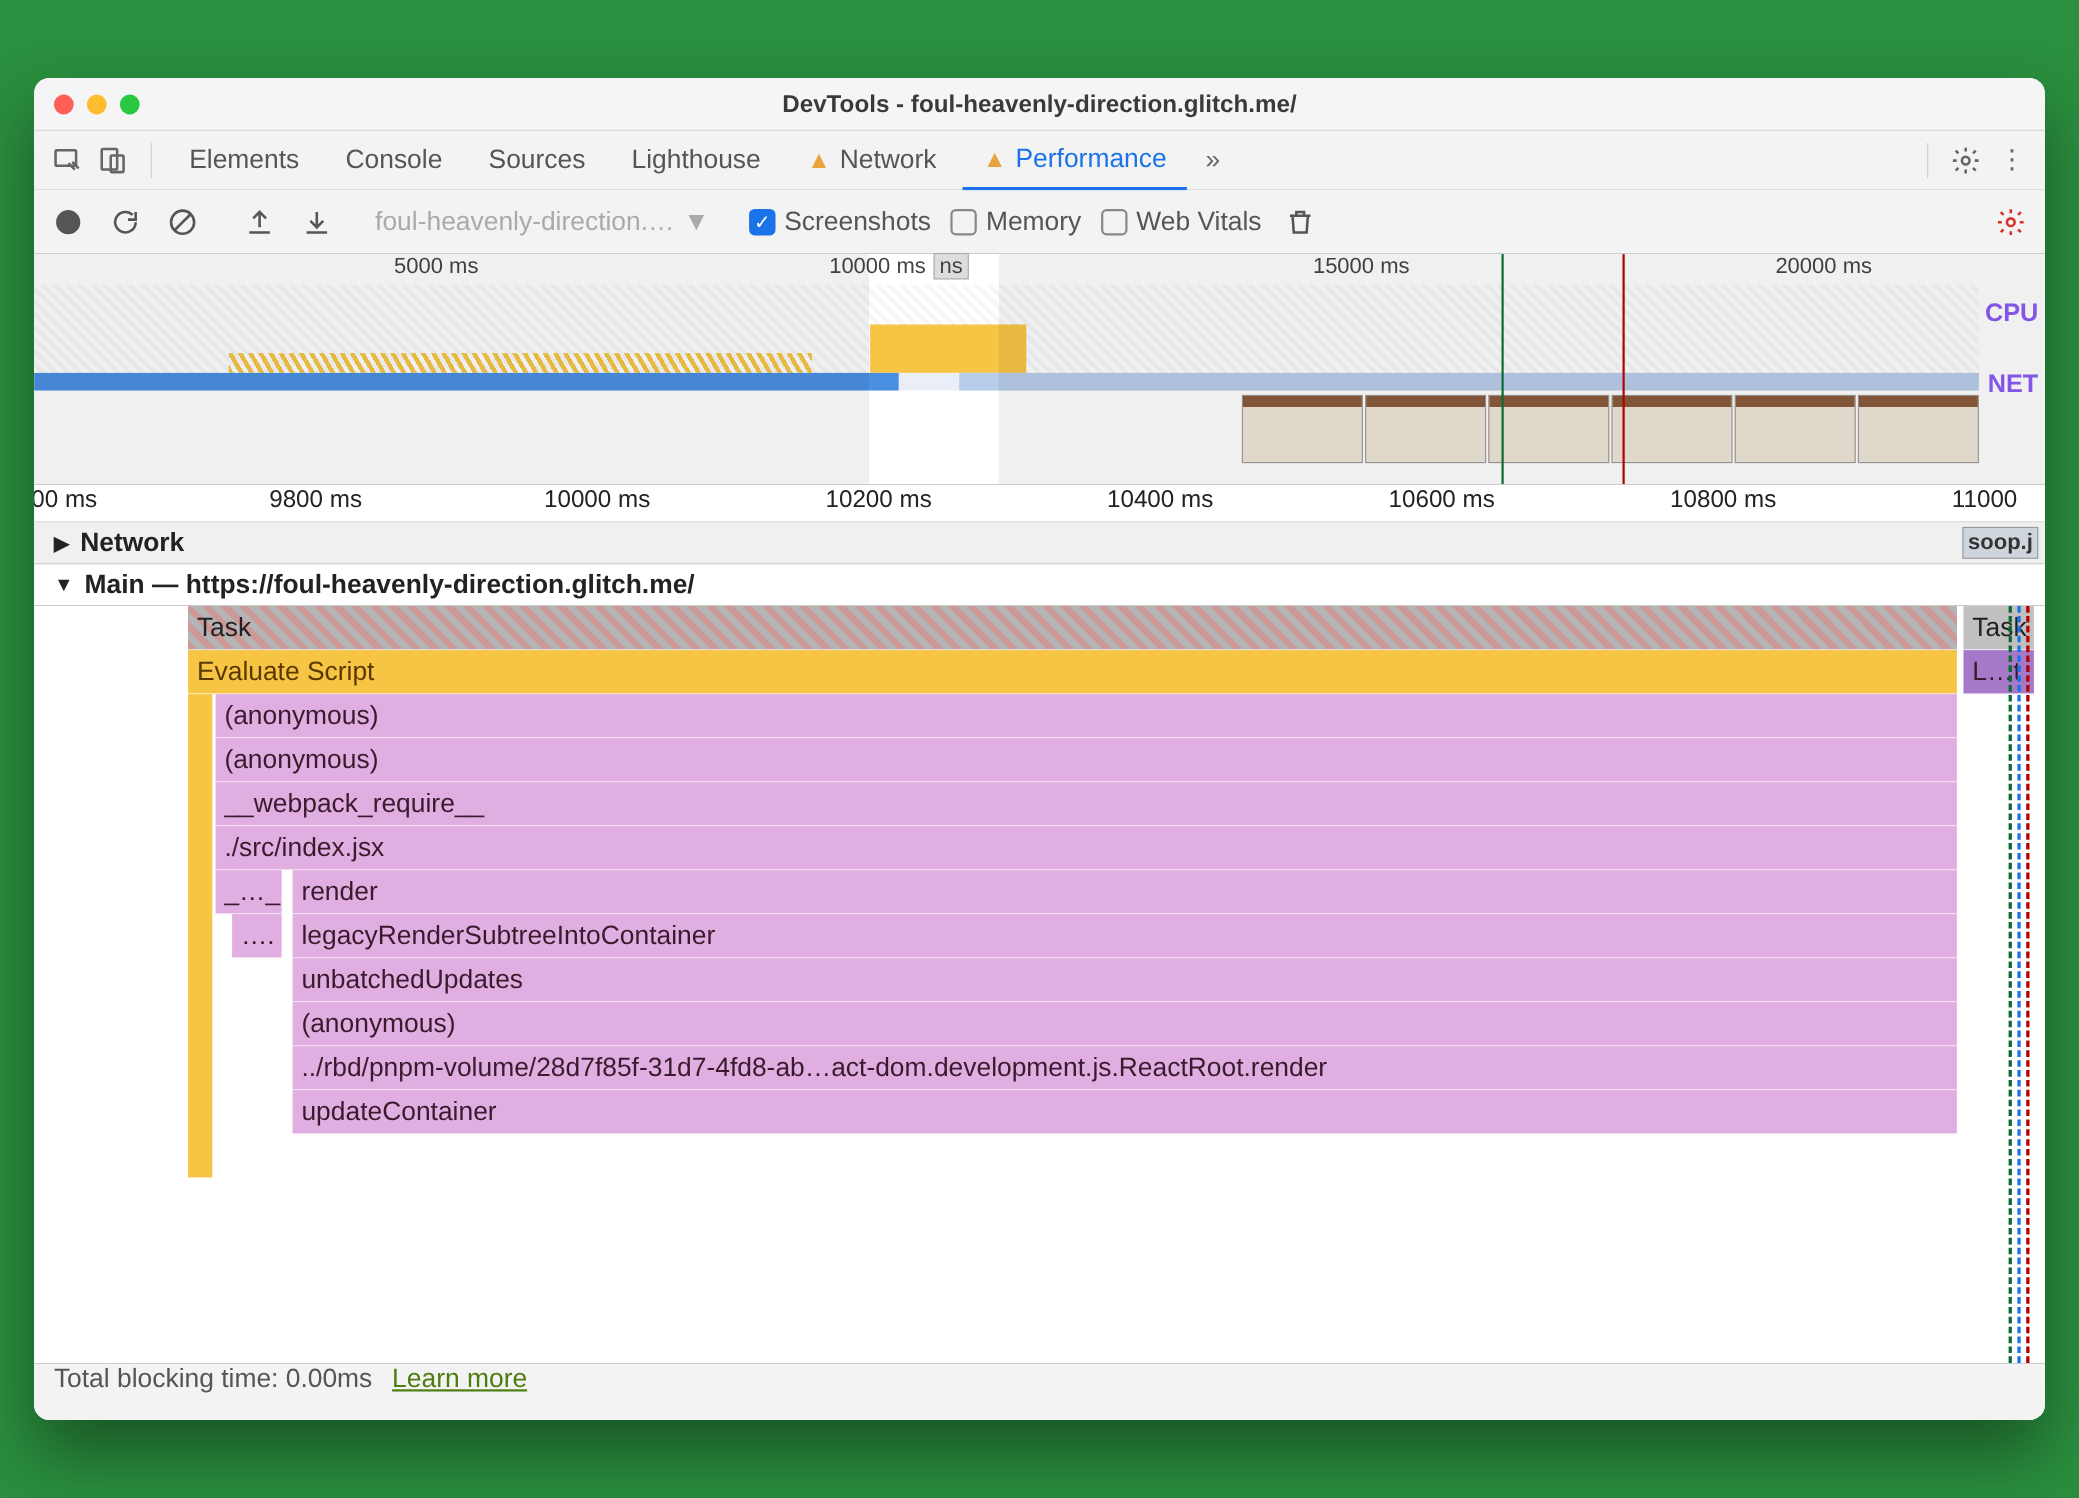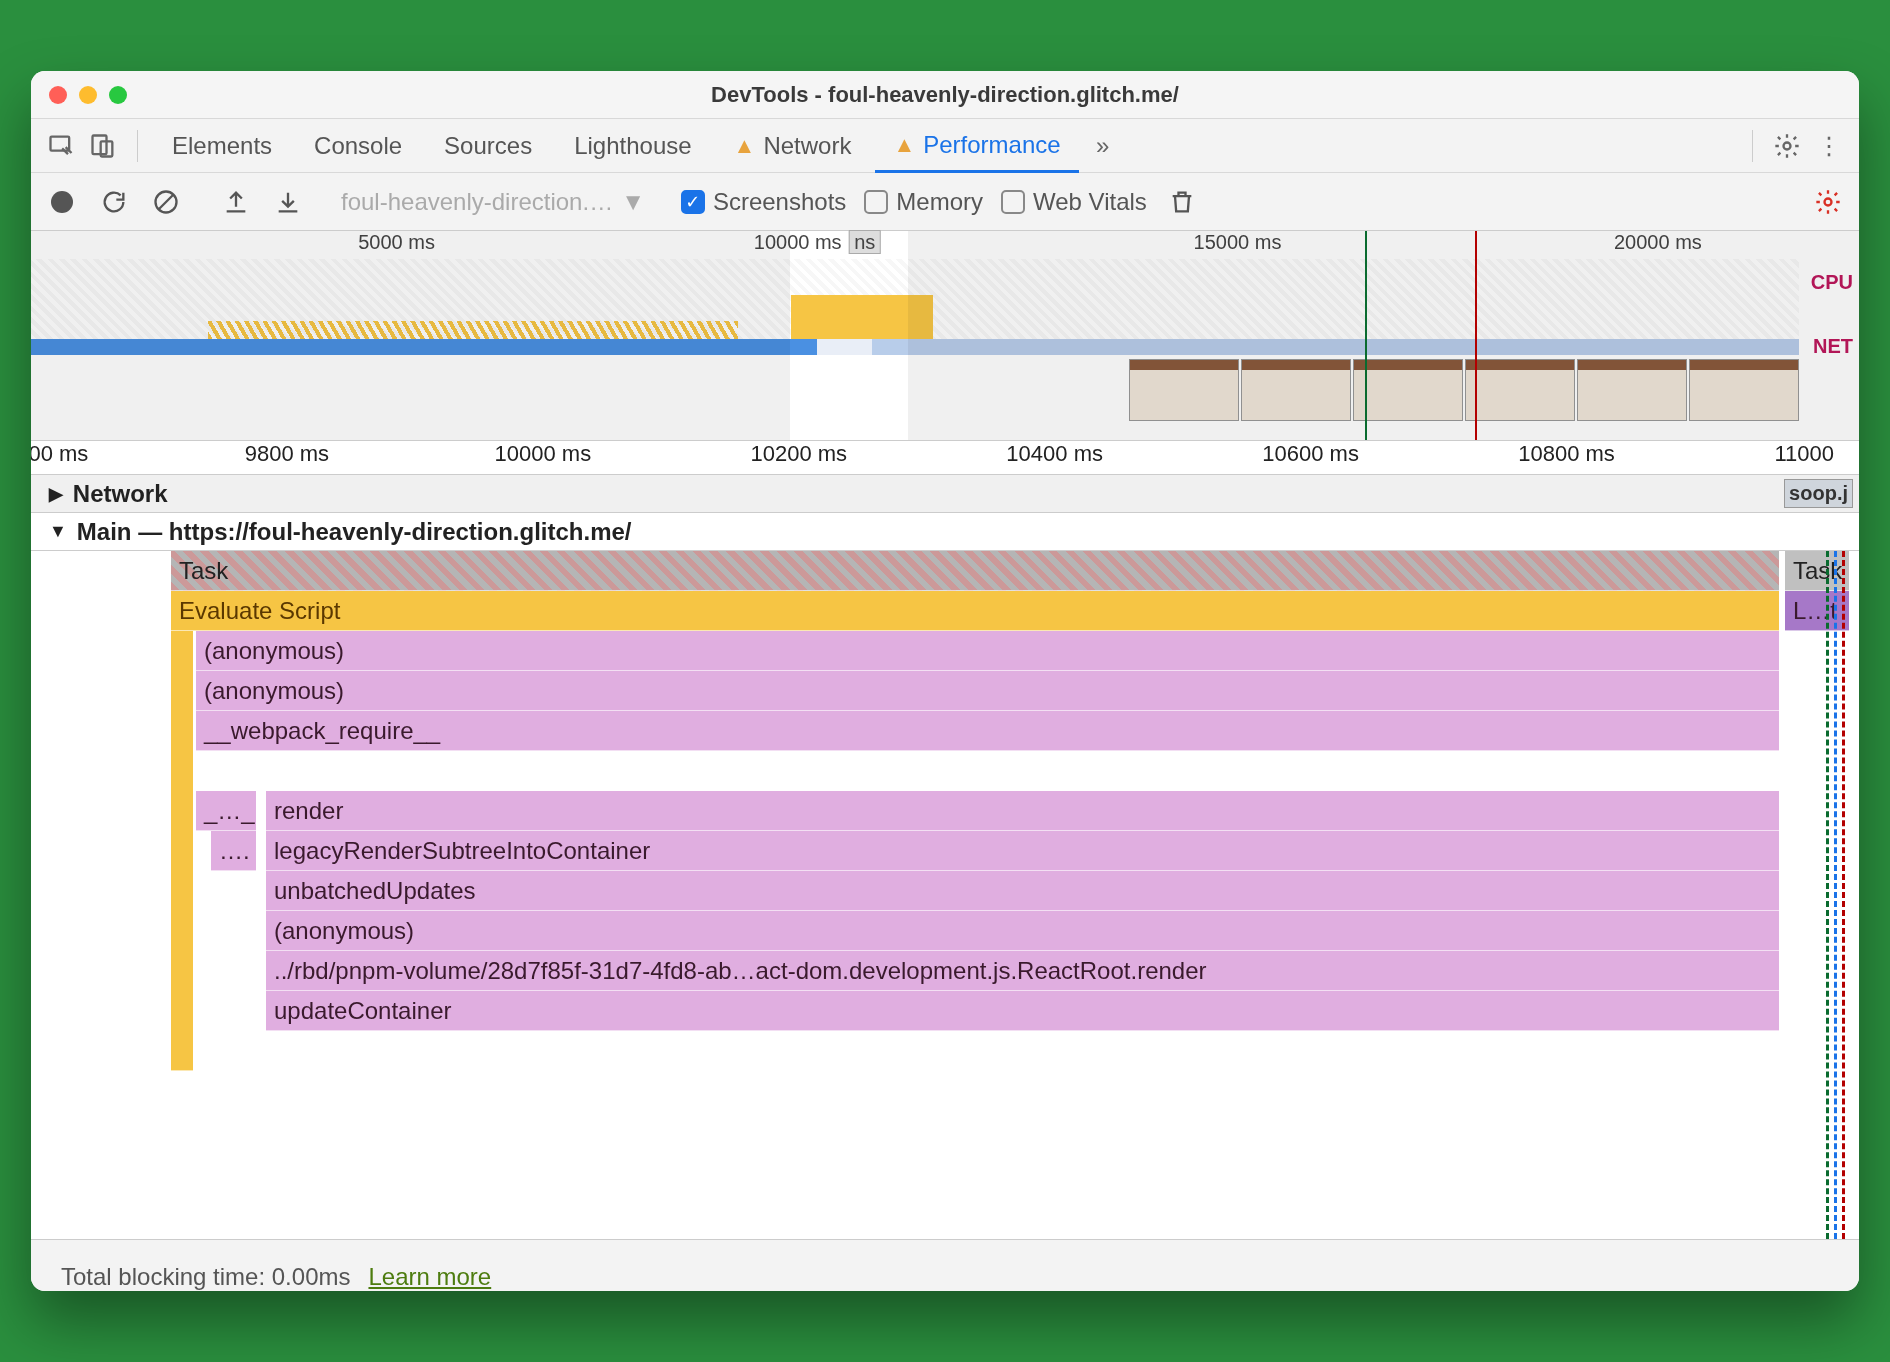--- a/index.html
+++ b/index.html
@@ -21,21 +21,21 @@
 .subbar .icon { width: 34px; height: 34px; display:flex; align-items:center; justify-content:center; }
 .rec { width: 22px; height: 22px; border-radius: 50%; background: #555; }
 .dropdown { color: #aaa; max-width: 320px; white-space: nowrap; overflow: hidden; text-overflow: ellipsis; display:flex; align-items:center; gap:8px; }
 .chk { display: flex; align-items: center; gap: 8px; }
 .cbox { width: 24px; height: 24px; border: 2px solid #888; border-radius: 5px; display:flex; align-items:center; justify-content:center; font-size:18px; color:#fff; }
 .cbox.on { background: #1a73e8; border-color: #1a73e8; }
 .gear-red { color: #d93025; }
 .overview { height: 210px; border-bottom: 1px solid #ccc; position: relative; background: #fff; }
 .ov-ruler { height: 28px; display: flex; font-size: 20px; color: #444; position:relative; }
 .ov-tick { position:absolute; transform:translateX(-50%); }
-.ov-side { position: absolute; right: 0; top: 28px; font-size: 20px; font-weight: 600; color: #be185d; text-align:right; padding-right: 6px; }
+.ov-side { position: absolute; right: 0; top: 28px; font-size: 23px; font-weight: 600; color: #8b5cf6; text-align:right; padding-right: 6px; }
 .ov-cpu { position:absolute; top: 28px; left:0; right:60px; height: 80px; }
 .ov-strip { position:absolute; top:28px; left:0; right:60px; height:80px; background: repeating-linear-gradient(45deg, transparent 0 4px, rgba(0,0,0,0.03) 4px 8px); }
 .ov-yellow { position:absolute; bottom:0; background:#f6c544; height:55%; }
 .ov-net { position:absolute; top:108px; left:0; right:60px; height:16px; background:#e9eef7; }
 .ov-netbar { position:absolute; top:108px; left:0; height:16px; background:#4a90e2; }
 .ov-thumbs { position:absolute; top:128px; right:60px; height:70px; display:flex; gap:2px; }
 .thumb { width:110px; height:62px; background:#f0e6d9; border:1px solid #999; position:relative; }
 .thumb::before { content:""; position:absolute; top:0; left:0; right:0; height:10px; background:#8b5a3c; }
 .ov-shade { position:absolute; top:0; bottom:0; background: rgba(0,0,0,0.06); }
 .ov-shade.r { right:0; }
@@ -45,21 +45,21 @@
 .section-head { height: 38px; background: #f0f0f0; border-bottom:1px solid #ccc; display:flex; align-items:center; padding-left: 18px; font-size: 24px; font-weight:600; color:#222; }
 .section-head .tri { margin-right: 10px; font-size: 18px; }
 .net-sect { position:relative; }
 .soop { position:absolute; right: 6px; top: 4px; background:#cfd5dc; border:1px solid #999; padding: 2px 4px; font-size: 20px; color:#333; }
 .flame { flex: 1; background: #fff; position: relative; overflow:hidden; }
 .flame-row { position:absolute; height: 40px; display:flex; align-items:center; padding-left: 8px; font-size: 24px; color: #3a1a2d; white-space:nowrap; overflow:hidden; border-bottom: 1px solid rgba(255,255,255,0.6); }
 .task { background:#b5b5b5; background-image: repeating-linear-gradient(45deg, #c99 0 6px, #b5b5b5 6px 12px); color:#222; }
 .orange { background:#f6c544; color:#5a3800; }
 .purple { background:#a678c8; }
 .pink { background:#e0aee0; }
-.footer { height: 52px; background:#f3f3f3; border-top:1px solid #ccc; display:flex; align-items:flex-end; padding: 0 30px; font-size: 24px; color: #555; }
+.footer { height: 52px; background:#f3f3f3; border-top:1px solid #ccc; display:flex; align-items:flex-start; padding: 0 18px; font-size: 24px; color: #555; }
 .footer a { margin-left: 18px; text-decoration: underline; color: #4d7c0f; }
 .vdash { position:absolute; top:0; bottom:0; width:0; border-left: 3px dashed; }
 svg { width: 28px; height: 28px; stroke: currentColor; fill: none; stroke-width: 2; }
 </style>
 </head>
 <body>
 
 <div class="window">
 
   <div class="titlebar">
@@ -225,20 +225,21 @@
   </div>
 
   <div class="flame">
     <div class="flame-row task" style="top:0; left:140px; right:80px;">Task</div>
     <div class="flame-row task" style="top:0; right:10px; width:64px; background:#c0c0c0;">Task</div>
     <div class="flame-row orange" style="top:40px; left:140px; right:80px;">Evaluate Script</div>
     <div class="flame-row purple" style="top:40px; right:10px; width:64px;">L…t</div>
     <div class="flame-row pink" style="top:80px; left:165px; right:80px;">(anonymous)</div>
     <div class="flame-row pink" style="top:120px; left:165px; right:80px;">(anonymous)</div>
     <div class="flame-row pink" style="top:160px; left:165px; right:80px;">__webpack_require__</div>
+    <div class="flame-row pink" style="top:200px; left:165px; right:80px;">./src/index.jsx</div>
     <div class="flame-row pink" style="top:240px; left:165px; width:60px;">_…_</div>
     <div class="flame-row pink" style="top:240px; left:235px; right:80px;">render</div>
     <div class="flame-row pink" style="top:280px; left:180px; width:45px;">….</div>
     <div class="flame-row pink" style="top:280px; left:235px; right:80px;">legacyRenderSubtreeIntoContainer</div>
     <div class="flame-row pink" style="top:320px; left:235px; right:80px;">unbatchedUpdates</div>
     <div class="flame-row pink" style="top:360px; left:235px; right:80px;">(anonymous)</div>
     <div class="flame-row pink" style="top:400px; left:235px; right:80px;">../rbd/pnpm-volume/28d7f85f-31d7-4fd8-ab…act-dom.development.js.ReactRoot.render</div>
     <div class="flame-row pink" style="top:440px; left:235px; right:80px;">updateContainer</div>
     <div class="flame-row orange" style="top:80px;left:140px;width:22px;height:440px;"></div>
     <div class="vdash" style="right:30px;border-color:#0a6b2f;"></div>

